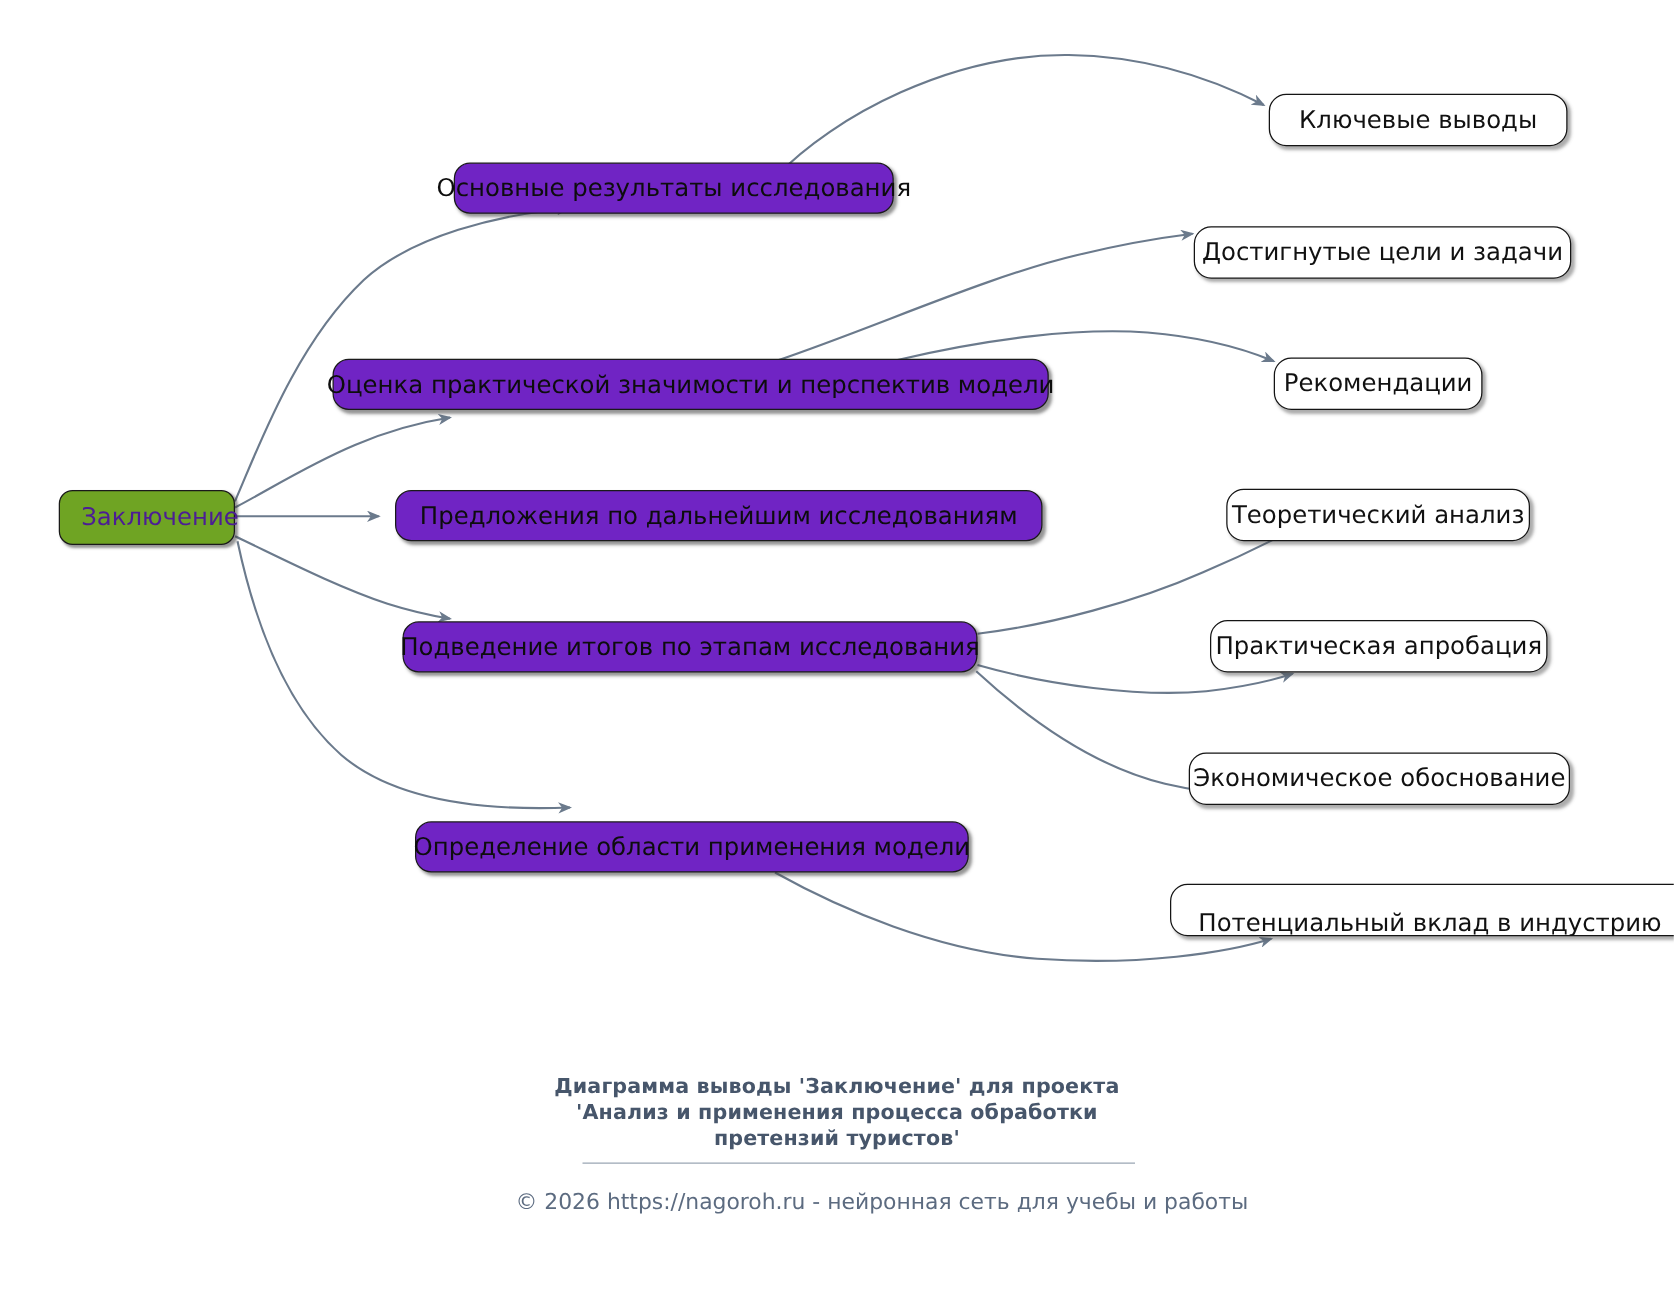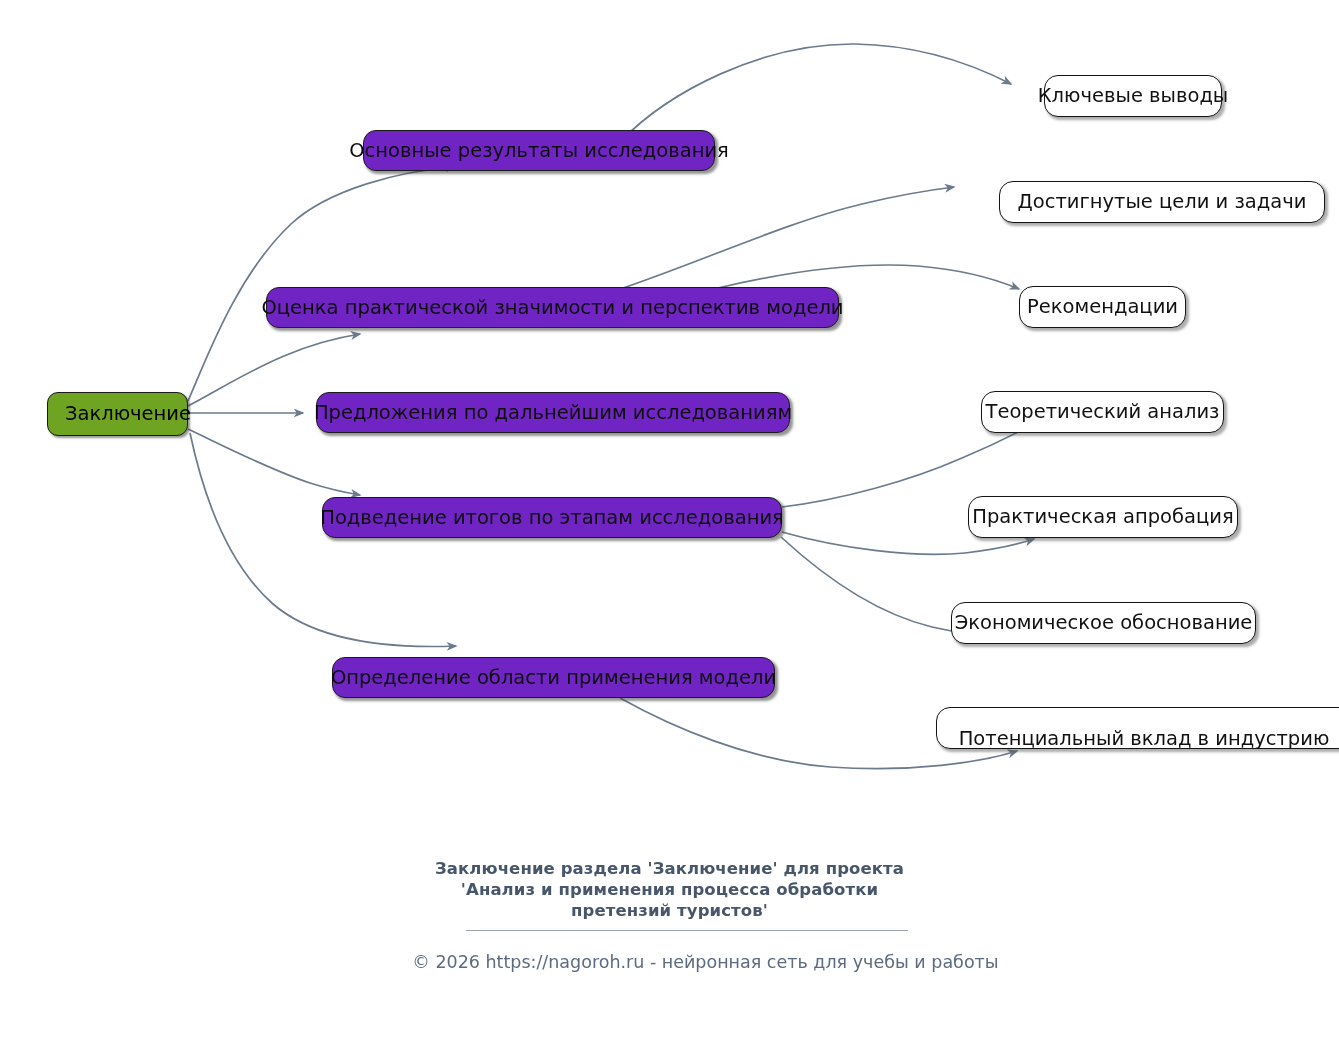--- a/index.html
+++ b/index.html
@@ -34,21 +34,21 @@
     display: flex;
     align-items: center;
     justify-content: center;
     white-space: nowrap;
     line-height: 1;
   }
   .node-root {
     background: #6fa423;
     border: 1.4px solid #1a1a1a;
     border-radius: 11px;
-    color: #000000;
+    color: #4c1d95;
     font-size: 19.5px;
     box-shadow: 2px 2px 2.2px rgba(60,60,60,0.55);
     padding-left: 21px;
   }
   .node-branch {
     background: #7024c4;
     border: 1.4px solid #1a1a1a;
     border-radius: 13px;
     color: #0d0d0d;
     font-size: 19.5px;
@@ -123,37 +123,37 @@
   </div>
 
   <div class="node node-branch" style="left:363px; top:130px; width:352px; height:41px;">
     <span>Основные результаты исследования</span>
   </div>
 
   <div class="node node-branch" style="left:266px; top:287px; width:573px; height:41px;">
     <span>Оценка практической значимости и перспектив модели</span>
   </div>
 
-  <div class="node node-branch" style="left:316px; top:392px; width:474px; height:41px;text-align:center;">
+  <div class="node node-branch" style="left:316px; top:392px; width:518px; height:41px;text-align:center;">
     <span>Предложения по дальнейшим исследованиям</span>
   </div>
 
   <div class="node node-branch" style="left:322px; top:497px; width:460px; height:41px;">
     <span>Подведение итогов по этапам исследования</span>
   </div>
 
   <div class="node node-branch" style="left:332px; top:657px; width:443px; height:41px;">
     <span>Определение области применения модели</span>
   </div>
 
-  <div class="node node-leaf" style="left:1044px; top:75px; width:178px; height:42px;">
+  <div class="node node-leaf" style="left:1015px; top:75px; width:239px; height:42px;">
     <span>Ключевые выводы</span>
   </div>
 
-  <div class="node node-leaf" style="left:955px; top:181px; width:326px; height:42px;margin-left:44px;">
+  <div class="node node-leaf" style="left:955px; top:181px; width:302px; height:42px;">
     <span>Достигнутые цели и задачи</span>
   </div>
 
   <div class="node node-leaf" style="left:981px; top:391px; width:243px; height:42px;">
     <span>Теоретический анализ</span>
   </div>
 
   <div class="node node-leaf" style="left:1019px; top:286px; width:167px; height:42px;">
     <span>Рекомендации</span>
   </div>
@@ -164,21 +164,21 @@
 
   <div class="node node-leaf" style="left:951px; top:602px; width:305px; height:42px;">
     <span>Экономическое обоснование</span>
   </div>
 
   <div class="node node-leaf" style="left:936px; top:707px; width:416px; height:42px;align-items:flex-end;">
     <span>Потенциальный вклад в индустрию</span>
   </div>
 
   <div class="footer footer-title">
-    <div>Заключение раздела 'Заключение' для проекта</div>
+    <div>Диаграмма выводы 'Заключение' для проекта</div>
     <div>'Анализ и применения процесса обработки</div>
     <div>претензий туристов'</div>
   </div>
 
   <div class="footer-rule"></div>
 
   <div class="footer footer-credit">© 2026 https://nagoroh.ru - нейронная сеть для учебы и работы</div>
 
 </div>
 

